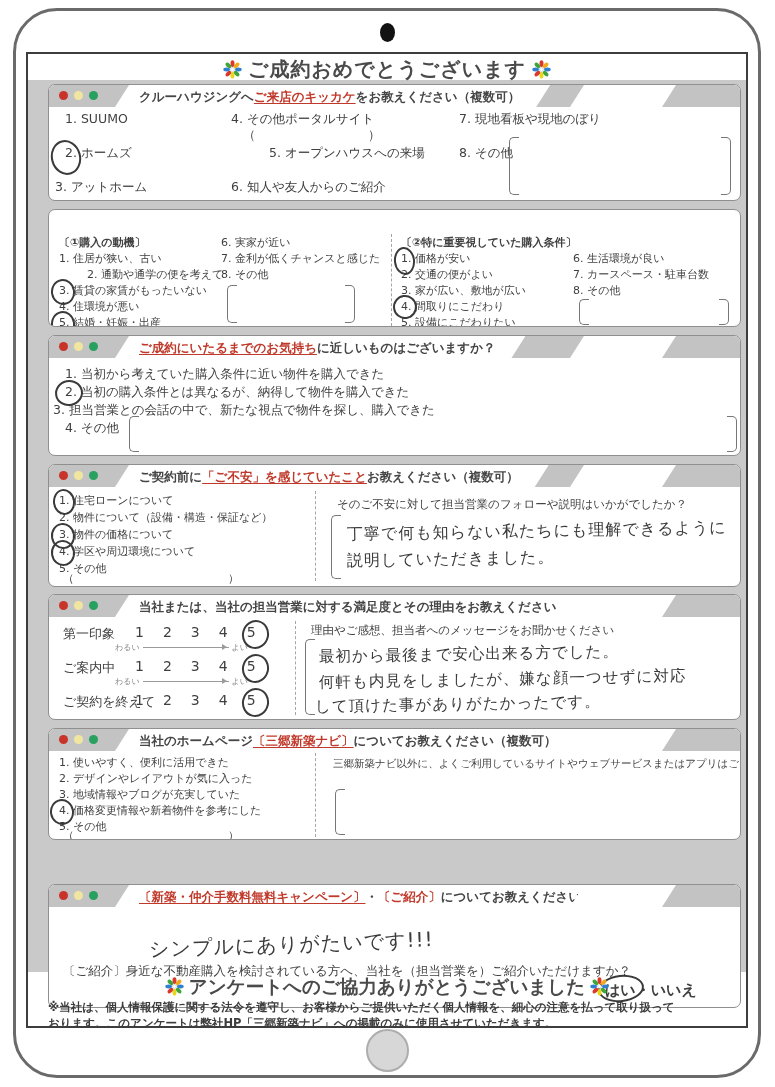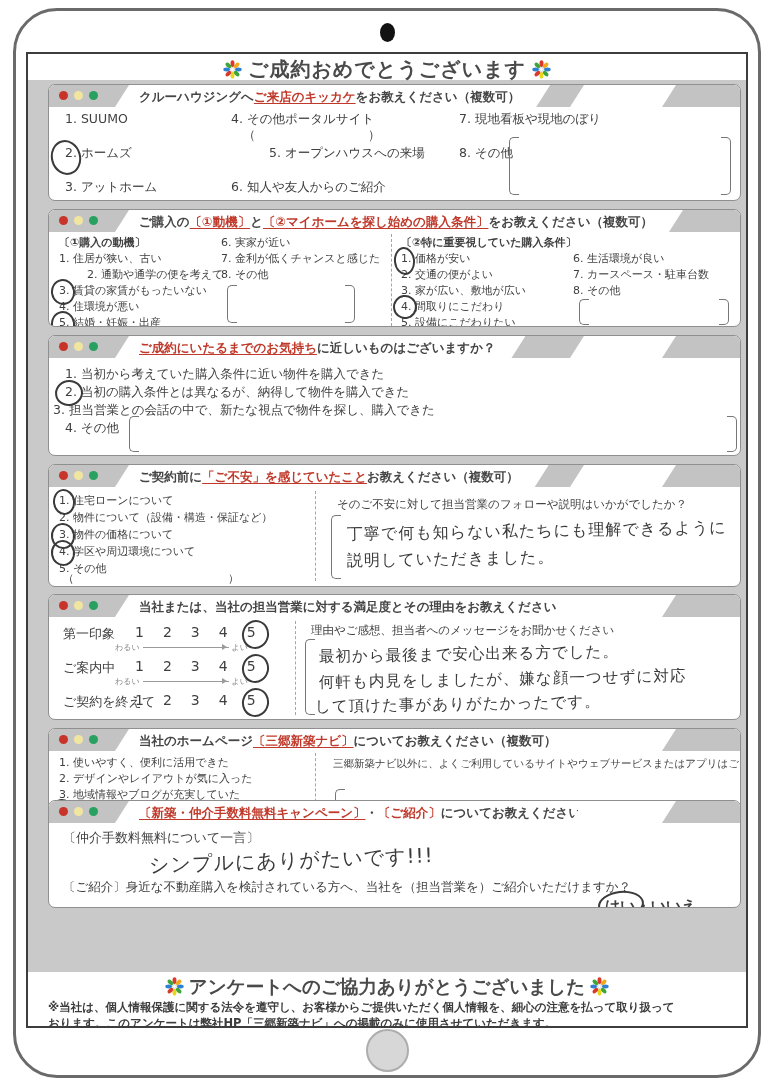--- a/index.html
+++ b/index.html
@@ -108,40 +108,32 @@
         <span class="dots">
             <i></i>
             <i></i>
             <i></i>
           </span>
         <div class="tab"><span>クルーハウジングへ</span><span class="red u">ご来店のキッカケ</span><span>をお教えください（複数可）</span></div>
         <div class="tab2"></div>
       </div>
       <span class="it" style="left:16px;top:26px;">1. SUUMO</span>
       <span class="it" style="left:16px;top:60px;">2. ホームズ</span>
-      <span class="it" style="left:16px;top:94px;">3. アットホーム</span>
+      <span class="it" style="left:6px;top:94px;">3. アットホーム</span>
       <span class="it" style="left:182px;top:26px;text-align:center;">4. その他ポータルサイト</span>
       <span class="it" style="left:194px;top:42px;">（　　　　　　　　　）</span>
       <span class="it" style="left:196px;top:60px;margin-left:24px;">5. オープンハウスへの来場</span>
       <span class="it" style="left:182px;top:94px;text-align:center;">6. 知人や友人からのご紹介</span>
       <span class="it" style="left:410px;top:26px;">7. 現地看板や現地のぼり</span>
       <span class="it" style="left:410px;top:60px;">8. その他</span>
       <div class="brk" style="left:460px;top:52px;width:222px;height:58px;"></div>
       <div class="pen" style="left:2px;top:55px;width:30px;height:35px;transform:rotate(-15deg);"></div>
     </section>
 
     <section class="box" style="top:155px;height:118px;">
-      <div class="shead">
-        <span class="dots">
-            <i></i>
-            <i></i>
-            <i></i>
-          </span>
-        <div class="tab"><span>ご購入の</span><span class="red u">〔①動機〕</span><span>と</span><span class="red u">〔②マイホームを探し始めの購入条件〕</span><span>をお教えください（複数可）</span></div>
-      </div>
       <span class="it sm ttl" style="left:10px;top:25px;">〔①購入の動機〕</span>
       <span class="it sm" style="left:10px;top:41px;">1. 住居が狭い、古い</span>
       <span class="it sm" style="left:10px;top:57px;margin-left:28px;">2. 通勤や通学の便を考えて</span>
       <span class="it sm" style="left:10px;top:73px;">3. 賃貸の家賃がもったいない</span>
       <span class="it sm" style="left:10px;top:89px;">4. 住環境が悪い</span>
       <span class="it sm" style="left:10px;top:105px;">5. 結婚・妊娠・出産</span>
       <span class="it sm" style="left:172px;top:25px;">6. 実家が近い</span>
       <span class="it sm" style="left:172px;top:41px;">7. 金利が低くチャンスと感じた</span>
       <span class="it sm" style="left:172px;top:57px;">8. その他</span>
       <div class="brk" style="left:178px;top:75px;width:128px;height:38px;"></div>
@@ -276,31 +268,30 @@
       <span class="it sm" style="left:10px;top:58px;">3. 地域情報やブログが充実していた</span>
       <span class="it sm" style="left:10px;top:74px;">4. 価格変更情報や新着物件を参考にした</span>
       <span class="it sm" style="left:10px;top:90px;">5. その他</span>
       <span class="it" style="left:14px;top:99px;font-size:11px;">（　　　　　　　　　　　　　　）</span>
       <div class="sep" style="left:266px;top:24px;height:84px;"></div>
       <span class="it" style="left:284px;top:28px;font-size:10.5px;">三郷新築ナビ以外に、よくご利用しているサイトやウェブサービスまたはアプリはございますか？</span>
       <div class="brk" style="left:286px;top:60px;width:420px;height:46px;"></div>
       <div class="pen" style="left:1px;top:70px;width:24px;height:26px;transform:rotate(-10deg);"></div>
     </section>
 
-    <section class="box" style="top:746px;height:108px;">
+    <section class="box" style="top:830px;height:124px;">
       <div class="shead">
         <span class="dots">
             <i></i>
             <i></i>
             <i></i>
           </span>
         <div class="tab"><span class="red u">〔新築・仲介手数料無料キャンペーン〕</span><span>・</span><span class="red">〔ご紹介〕</span><span>についてお教えください</span></div>
         <div class="tab2"></div>
       </div>
-      <span class="it" style="left:14px;top:28px;font-size:13px;">〔仲介手数料無料について一言〕</span>
       <span class="hand" style="left:100px;top:46px;font-size:20px;transform:rotate(-2deg);">シンプルにありがたいです!!!</span>
       <span class="it" style="left:14px;top:78px;font-size:12.5px;">〔ご紹介〕身近な不動産購入を検討されている方へ、当社を（担当営業を）ご紹介いただけますか？</span>
       <span class="it red" style="left:556px;top:96px;font-size:15px;font-weight:600;"><span>はい</span><span>・</span><span>いいえ</span></span>
       <div class="pen" style="left:549px;top:90px;width:46px;height:27px;transform:rotate(-6deg);"></div>
     </section>
 
     <div class="thanks">
       <svg class="flower" viewBox="0 0 24 24">
           <g>
             <ellipse cx="12" cy="4.6" rx="2.5" ry="4.2" fill="#d93a2b"></ellipse>

